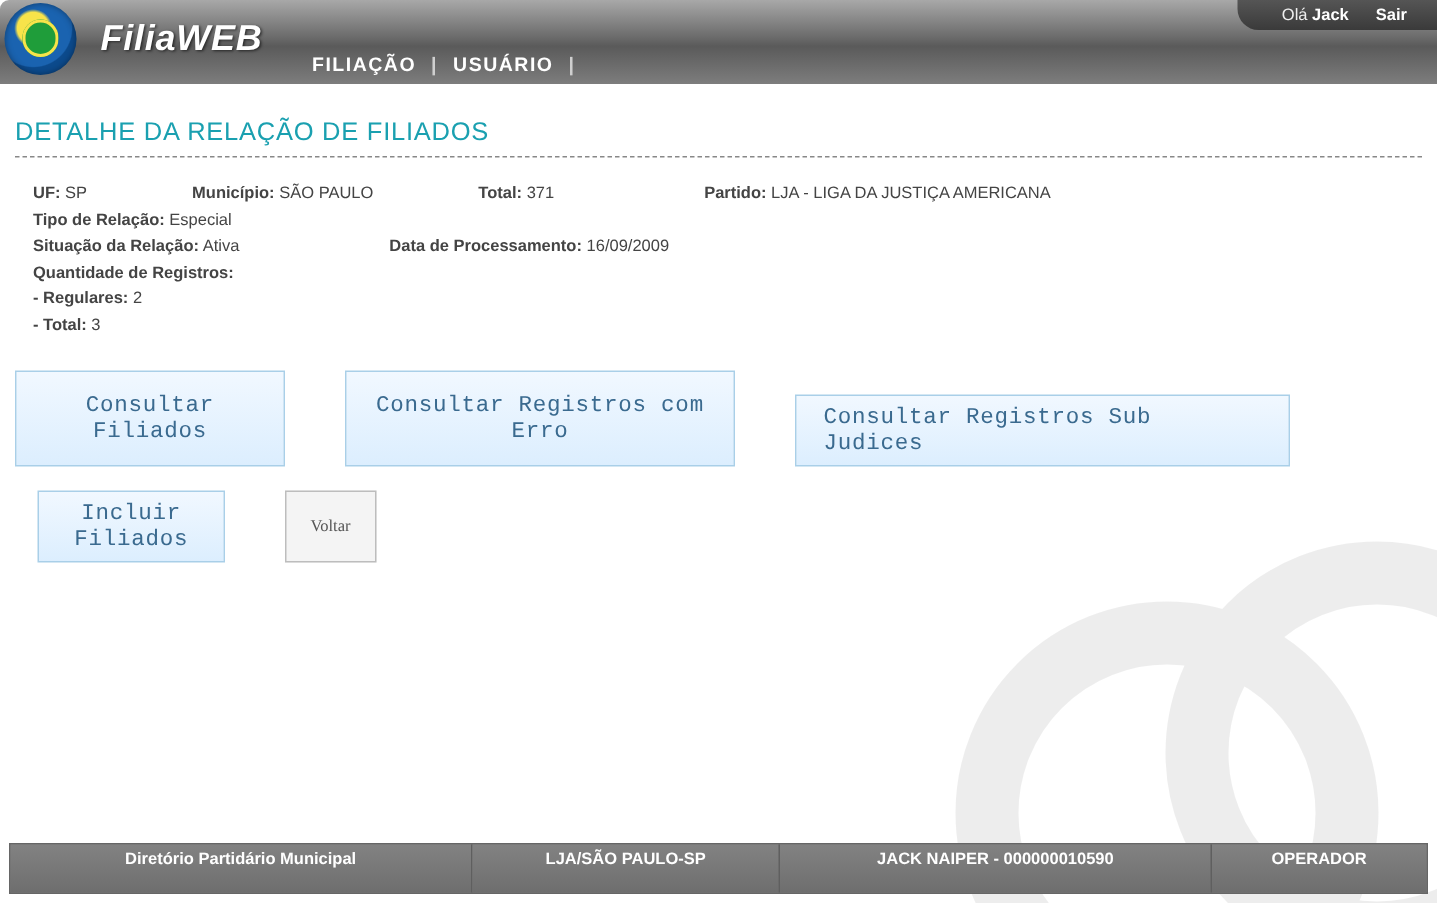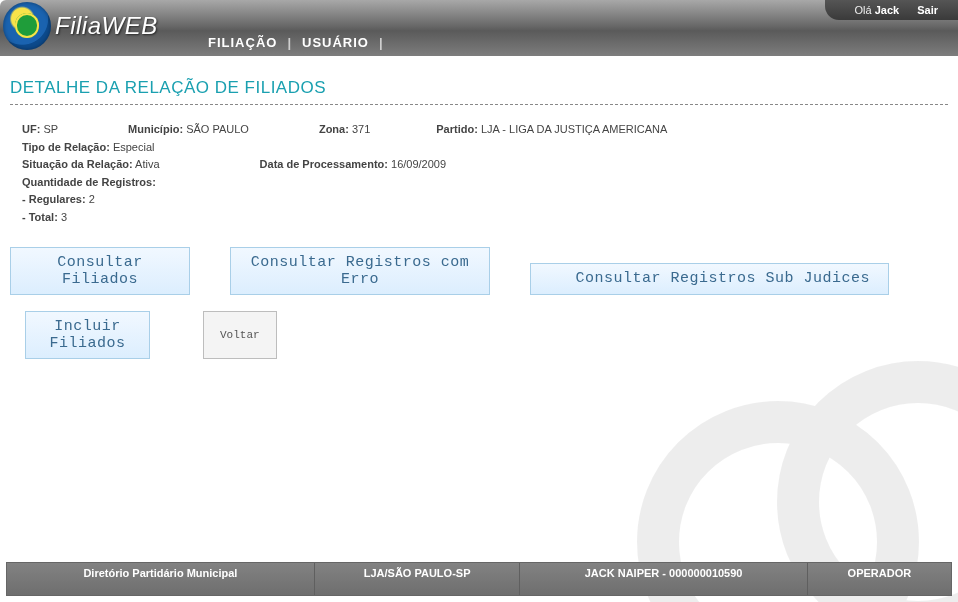--- a/index.html
+++ b/index.html
@@ -41,24 +41,24 @@
       position: absolute;
       left: 24%; top: 22%;
       width: 52%; height: 52%;
       background: #1f9d3a;
       border-radius: 50%;
       box-shadow: 0 0 0 2px #f7e34a inset;
     }
     .brand-title {
       color: #fff;
       font-size: 24px;
-      font-weight: normal;
+      font-weight: bold;
       font-style: italic;
       letter-spacing: 0.5px;
-      margin-left: 4px;
+      margin-left: 16px;
       text-shadow: 1px 1px 2px rgba(0,0,0,0.6);
     }
     .nav {
       position: absolute;
       left: 200px;
       bottom: 6px;
       display: flex;
       align-items: center;
       color: #fff;
       font-size: 13px;
@@ -128,35 +128,34 @@
       border: 1px solid #a9cfe8;
       color: #3a6a8f;
       font-size: 15px;
       letter-spacing: 0.5px;
       padding: 6px 18px;
       cursor: pointer;
       font-family: Liberation Mono, monospace;
     }
     .btn-wide1 { width: 180px; text-align: center; }
     .btn-wide2 { width: 260px; text-align: center; }
-    .btn-wide3 { width: 359px; text-align: right; margin-top: 16px; }
+    .btn-wide3 { width: 330px; text-align: left; margin-top: 16px; }
     .button-row2 {
       display: flex;
       gap: 40px;
       padding: 8px 25px;
     }
     .btn-plain {
       background: #f4f4f4;
       border: 1px solid #bdbdbd;
       color: #555;
       font-size: 11px;
       padding: 6px 16px;
       cursor: pointer;
-      font-family: Liberation Mono, monospace;
-      margin-left: 13px;
+      font-family: Liberation Serif, serif;
     }
     
     .rings {
       position: absolute;
       right: -90px;
       bottom: -130px;
       width: 420px;
       height: 420px;
       pointer-events: none;
       opacity: 0.25;
@@ -213,22 +212,22 @@
 
 <div class="page-title-wrap">
   <h1 class="page-title">DETALHE DA RELAÇÃO DE FILIADOS</h1>
   <hr class="dotted">
 </div>
 
 <div class="details">
   <div class="row">
     <span class="field"><b>UF:</b> <span>SP</span></span>
     <span class="field" style="margin-left:40px;"><b>Município:</b> <span>SÃO PAULO</span></span>
-    <span class="field" style="margin-left:40px;"><b>Zona:</b> <span>371</span></span>
-    <span class="field" style="margin-left:36px;"><b>Partido:</b> <span>LJA - LIGA DA JUSTIÇA AMERICANA</span></span>
+    <span class="field" style="margin-left:40px;"><b>Total:</b> <span>371</span></span>
+    <span class="field" style="margin-left:70px;"><b>Partido:</b> <span>LJA - LIGA DA JUSTIÇA AMERICANA</span></span>
   </div>
   <div class="row">
     <span class="field"><b>Tipo de Relação:</b> <span>Especial</span></span>
   </div>
   <div class="row">
     <span class="field"><b>Situação da Relação:</b> <span>Ativa</span></span>
     <span class="field" style="margin-left:70px;"><b>Data de Processamento:</b> <span>16/09/2009</span></span>
   </div>
   <div class="row">
     <span class="field"><b>Quantidade de Registros:</b></span>

